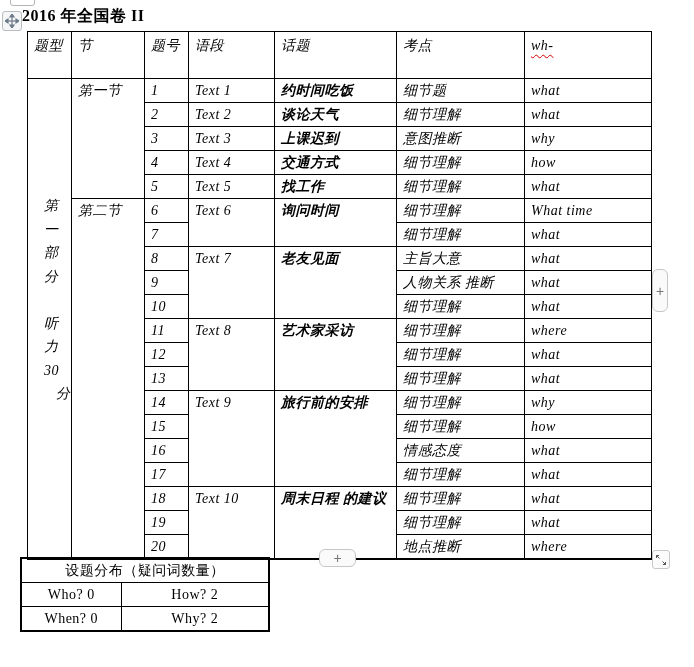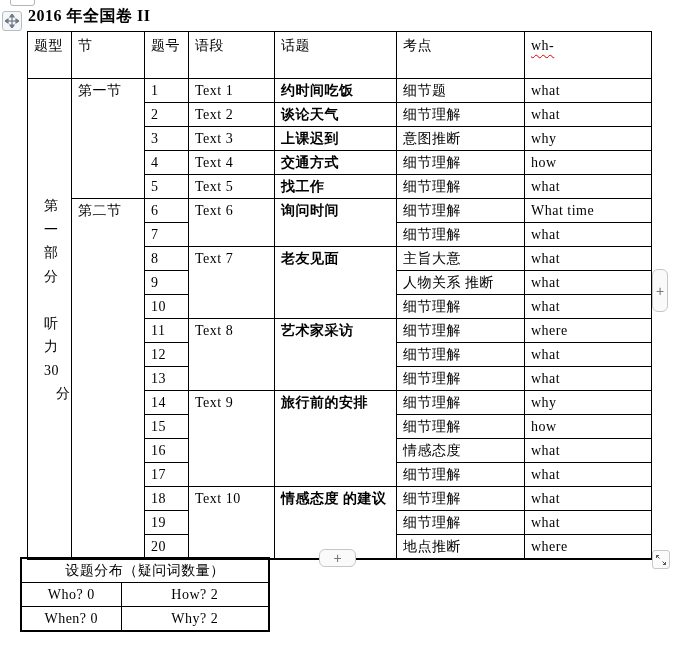--- a/index.html
+++ b/index.html
@@ -32,30 +32,30 @@
   .add-row { left: 319px; top: 549px; width: 37px; height: 18px; }
   .add-col { left: 652px; top: 269px; width: 16px; height: 43px; }
   .resize-handle {
     position: absolute; left: 652px; top: 550px; width: 18px; height: 19px;
     border: 1px solid #c8c8c8; border-radius: 3px; background: #fbfbfb;
     display: flex; align-items: center; justify-content: center;
   }
 
   
   .doc-title {
-    position: absolute; left: 28px; top: 6px;
+    position: absolute; left: 22px; top: 6px;
     font-size: 16px; font-weight: bold; letter-spacing: 0.5px;
   }
 
   
   table.main {
     position: absolute; left: 27px; top: 31px;
     border-collapse: collapse; table-layout: fixed; width: 624px;
     font-size: 14px; letter-spacing: 0.5px;
-    border: 1px solid #000; border-bottom: 2px solid #000;
+    border: 1px solid #000; border-bottom: 2px solid #000; font-style: italic;
   }
   table.main th, table.main td {
     border: 1px solid #000;
     vertical-align: top; text-align: left;
     padding: 1px 6px;
     line-height: 21px;
     overflow: hidden;
   }
   table.main thead tr { height: 47px; }
   table.main th { font-weight: normal; padding-top: 3px; }
@@ -262,21 +262,21 @@
         <td>what</td>
       </tr>
       <tr>
         <td>17</td>
         <td>细节理解</td>
         <td>what</td>
       </tr>
       <tr>
         <td>18</td>
         <td class="pass-top" rowspan="3">Text 10</td>
-        <td class="topic top-top" rowspan="3">情感态度 的建议</td>
+        <td class="topic top-top" rowspan="3">周末日程 的建议</td>
         <td>细节理解</td>
         <td>what</td>
       </tr>
       <tr>
         <td>19</td>
         <td>细节理解</td>
         <td>what</td>
       </tr>
       <tr>
         <td>20</td>

